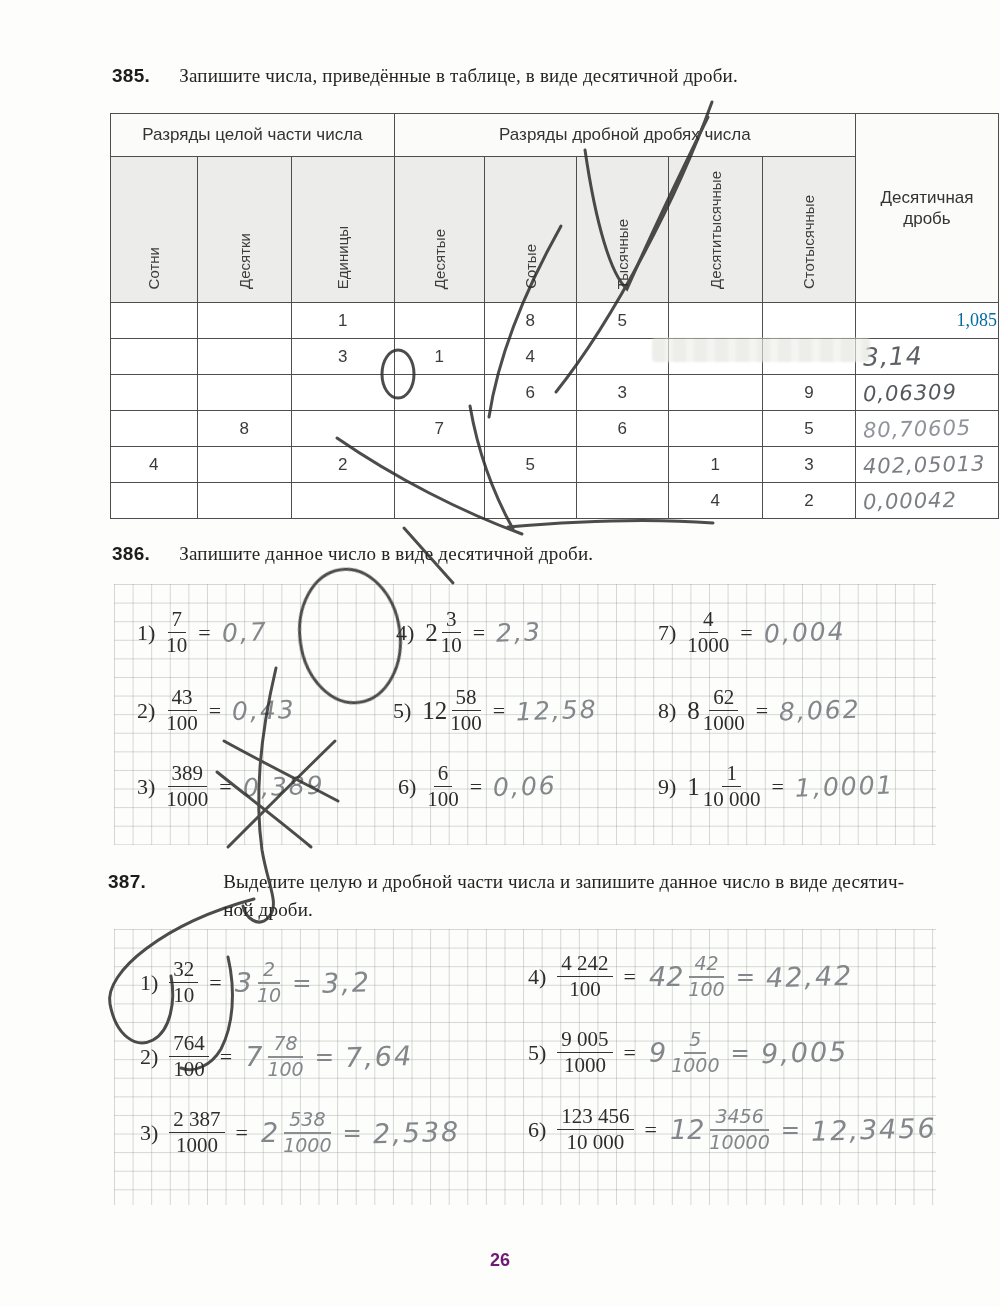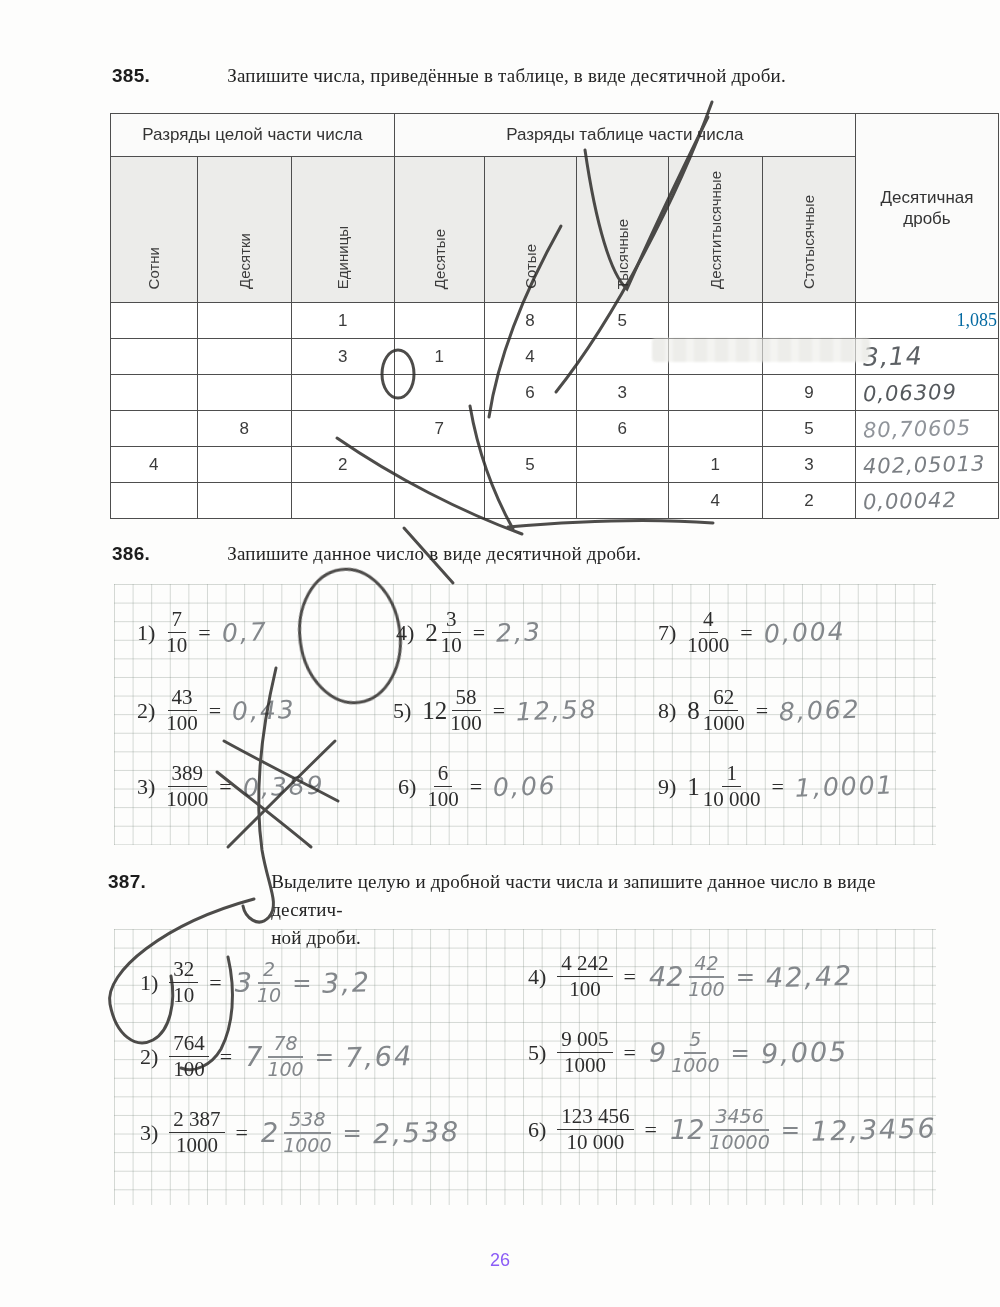--- a/index.html
+++ b/index.html
@@ -3,21 +3,21 @@
 <meta charset="utf-8">
 <style>
   html,body{margin:0;padding:0;}
   body{width:1000px;height:1307px;position:relative;background:#fdfdfc;
        font-family:"Liberation Serif",serif;overflow:hidden;}
 
   
   .ex-head{position:absolute;display:flex;align-items:baseline;color:#242424;font-size:19px;}
   .ex-num{font-family:"Liberation Sans",sans-serif;font-weight:bold;color:#1c1c1c;
           margin-right:29px;letter-spacing:.3px;}
-  .ex-prompt{letter-spacing:.2px;line-height:28px;margin-left:48px;}
+  .ex-prompt{letter-spacing:.2px;line-height:28px;}
 
   
   table.t385{position:absolute;left:110px;top:113px;width:889px;border-collapse:collapse;
              table-layout:fixed;font-family:"Liberation Sans",sans-serif;}
   table.t385 td{border:1.6px solid #4e4e4e;}
   .gh{height:40px;text-align:center;font-size:17px;color:#333;font-weight:normal;background:#fbfbfa;}
   .dech{font-size:17px;color:#333;text-align:center;line-height:21px;background:#fbfbfa;}
   .roth{height:143px;vertical-align:bottom;text-align:center;background:#ececea;}
   .rot{display:inline-block;writing-mode:vertical-rl;transform:rotate(180deg);
        font-size:15px;color:#3d3d3d;padding:8px 0;white-space:nowrap;}
@@ -70,21 +70,21 @@
           color:#d3d3cc;transform:scaleX(-1);filter:blur(.7px);letter-spacing:1px;}
   .bleed2{position:absolute;left:652px;top:338px;width:218px;height:24px;border-radius:4px;
           background:repeating-linear-gradient(90deg,#e4e4df 0 13px,#efefeb 13px 21px);
           opacity:.65;filter:blur(1.2px);}
 
   
   #scribbles{position:absolute;left:0;top:0;pointer-events:none;}
 
   
   .pagenum{position:absolute;left:470px;top:1250px;width:60px;text-align:center;
-           font-family:"Liberation Sans",sans-serif;font-weight:normal;font-size:18px;color:#8b5cf6;}
+           font-family:"Liberation Sans",sans-serif;font-weight:bold;font-size:18px;color:#701a75;}
 </style>
 </head>
 <body>
 
 <div class="ex-head" style="left:112px;top:62px;">
   <span class="ex-num">385.</span>
   <span class="ex-prompt">Запишите числа, приведённые в таблице, в виде десятичной дроби.</span>
 </div>
 
 <div class="bleed1">§ 30. Представление о десятичных дробях</div>
@@ -97,21 +97,21 @@
     <col style="width:83px">
       <col style="width:85px">
       <col style="width:85px">
     <col style="width:87px">
       <col style="width:86px">
       <col style="width:132px">
   </colgroup>
   <tbody>
       <tr>
     <td class="gh" colspan="3">Разряды целой части числа</td>
-    <td class="gh" colspan="5">Разряды таблице части числа</td>
+    <td class="gh" colspan="5">Разряды дробной дробях числа</td>
     <td class="dech" rowspan="2">
       <div>Десятичная</div>
       <div>дробь</div>
     </td>
   </tr>
   <tr>
     <td class="roth"><span class="rot">Сотни</span></td>
     <td class="roth"><span class="rot">Десятки</span></td>
     <td class="roth"><span class="rot">Единицы</span></td>
     <td class="roth"><span class="rot">Десятые</span></td>

